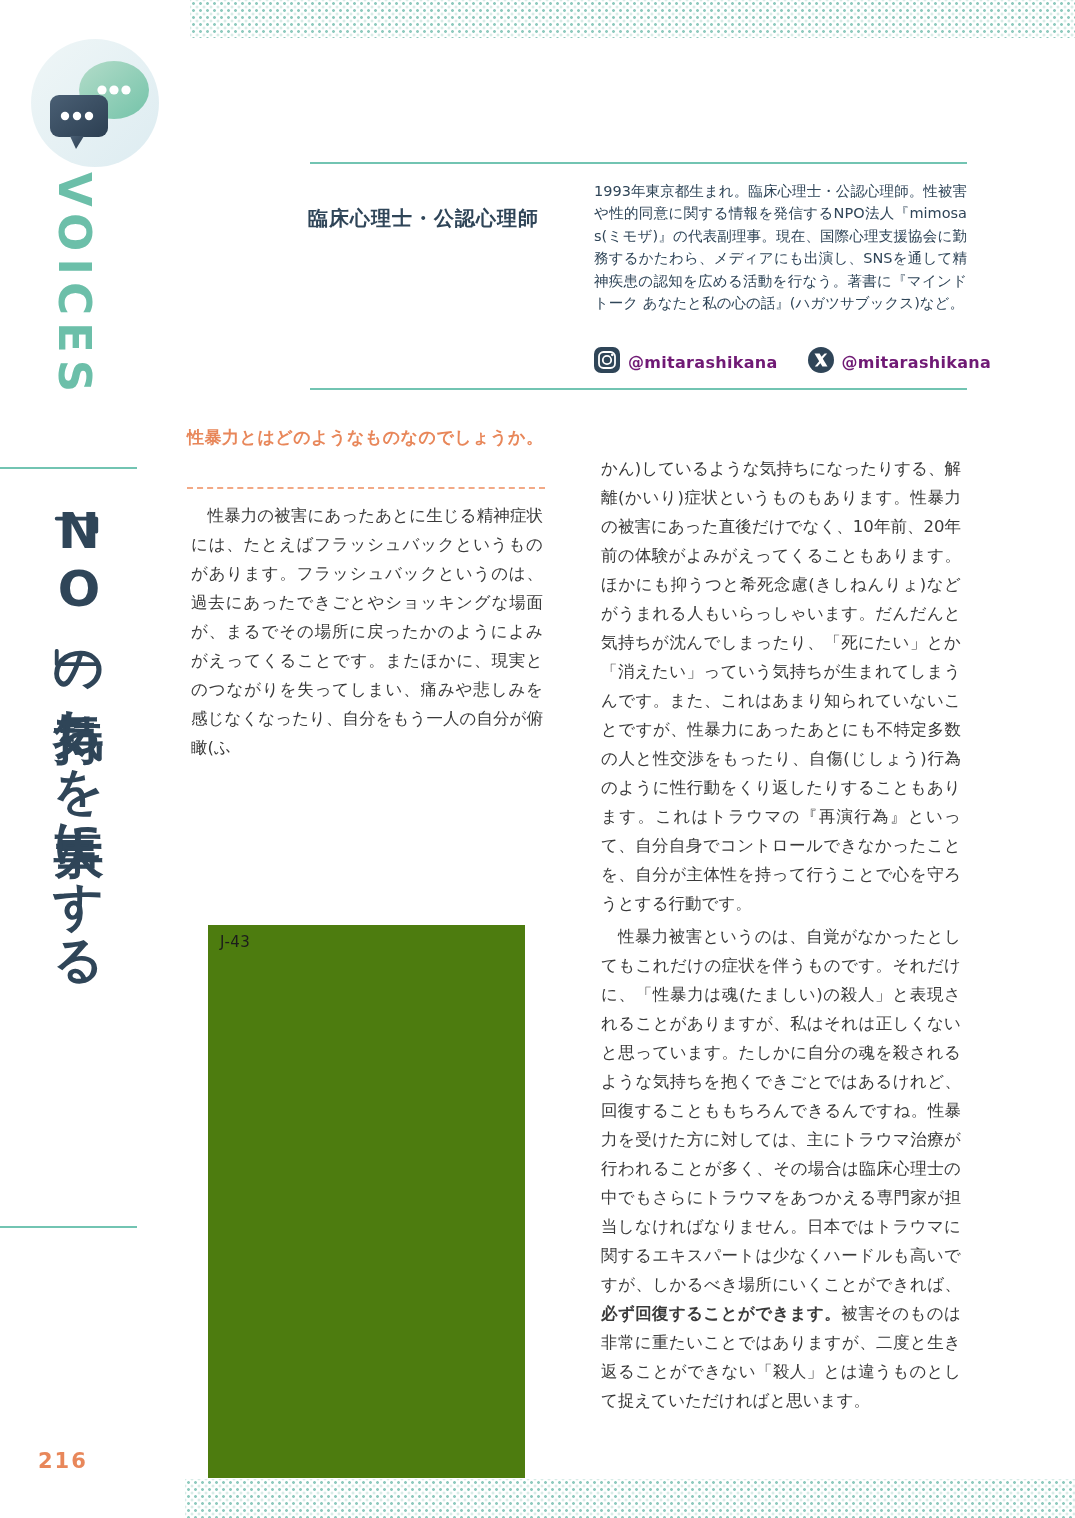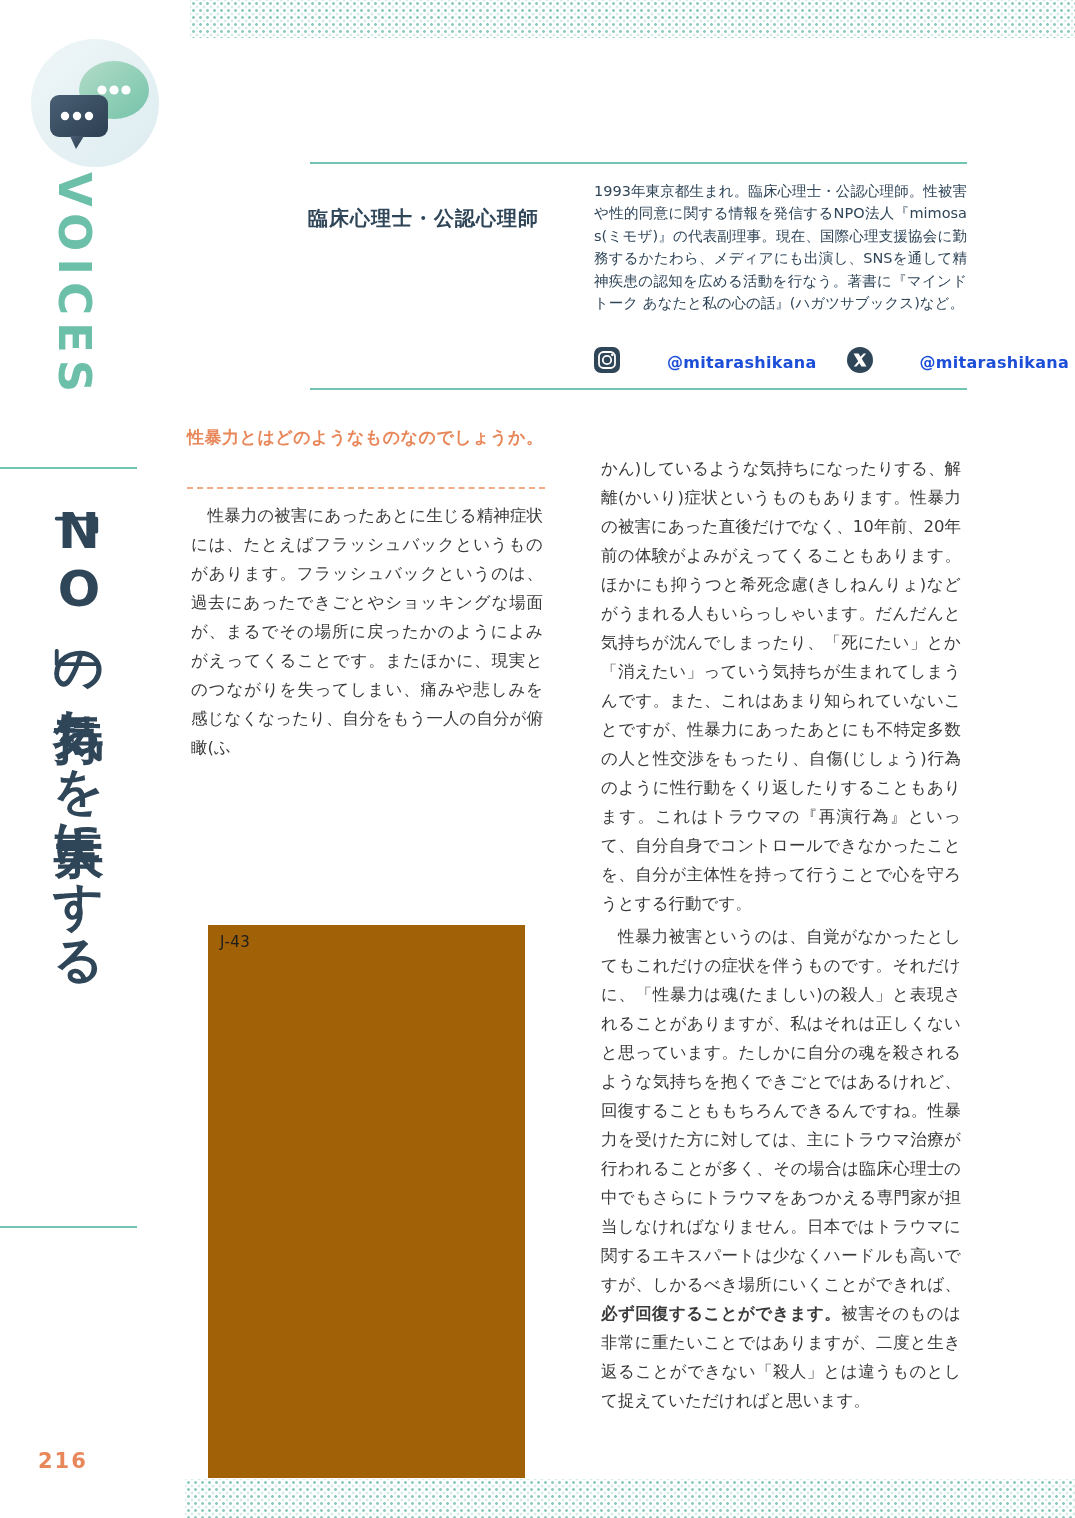--- a/index.html
+++ b/index.html
@@ -52,41 +52,41 @@
 
   .bio {
     position:absolute; left:594px; top:180px; width:373px;
     font-size:14.5px; line-height:22.4px; color:#2f4558;
     text-align:justify; word-break:break-all;
   }
   .social {
     position:absolute; left:594px; top:347px; display:flex; align-items:center; gap:30px;
   }
   .social .acct { display:flex; align-items:center; gap:8px; }
-  .social .handle { font-size:16px; font-weight:600; color:#1d4ed8; letter-spacing:0.3px;margin-left:39px; }
+  .social .handle { font-size:16px; font-weight:600; color:#701a75; letter-spacing:0.3px; }
 
   .question {
     position:absolute; left:187px; top:426px;
     font-size:17px; font-weight:700; color:#e8875a; letter-spacing:0.5px;
   }
   .question-dashes {
     position:absolute; left:187px; top:487px; width:358px; height:0;
     border-top:2px dashed #f2a986;
   }
 
   .col { position:absolute; font-size:16.5px; line-height:29px; color:#3a3a3a;
          text-align:justify; word-break:break-all; }
   .col p { margin:4px; }
   .col-left { left:187px; top:497px; width:360px; }
   .col-right { left:597px; top:450px; width:368px; }
   .b { font-weight:700; }
 
   .photo {
     position:absolute; left:208px; top:925px; width:317px; height:553px;
-    background:#a16207; padding:8px 12px;
+    background:#4d7c0f; padding:8px 12px;
   }
   .photo-label { font-size:15px; color:#1c1c1c; letter-spacing:0.5px; }
 
   .page-number {
     position:absolute; left:38px; top:1449px;
     font-size:21px; font-weight:600; color:#e8875a; letter-spacing:2px;
   }
 </style>
 </head>
 <body>

